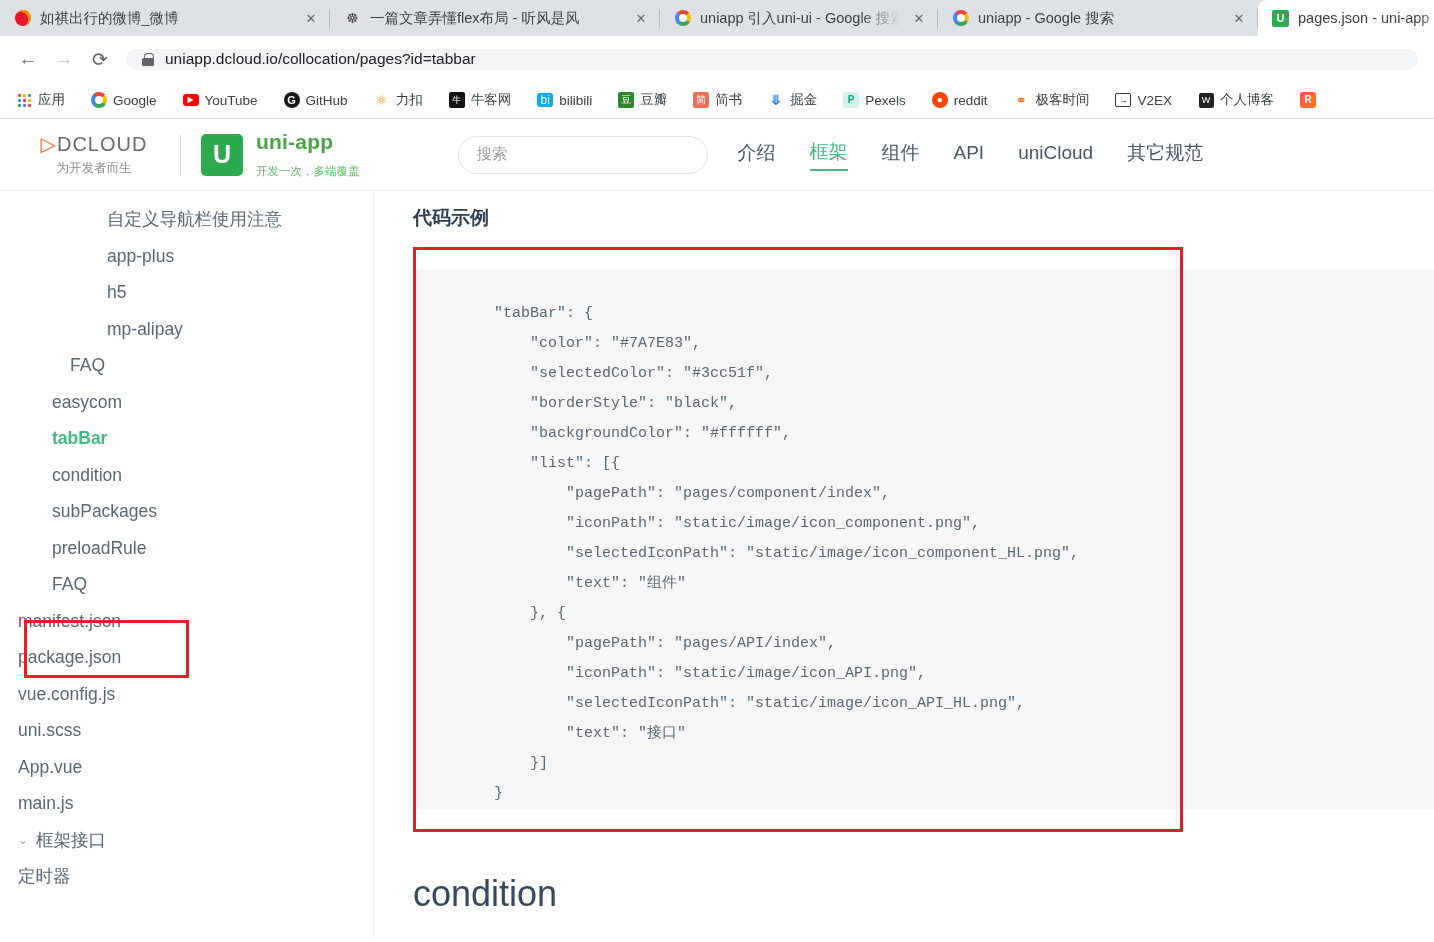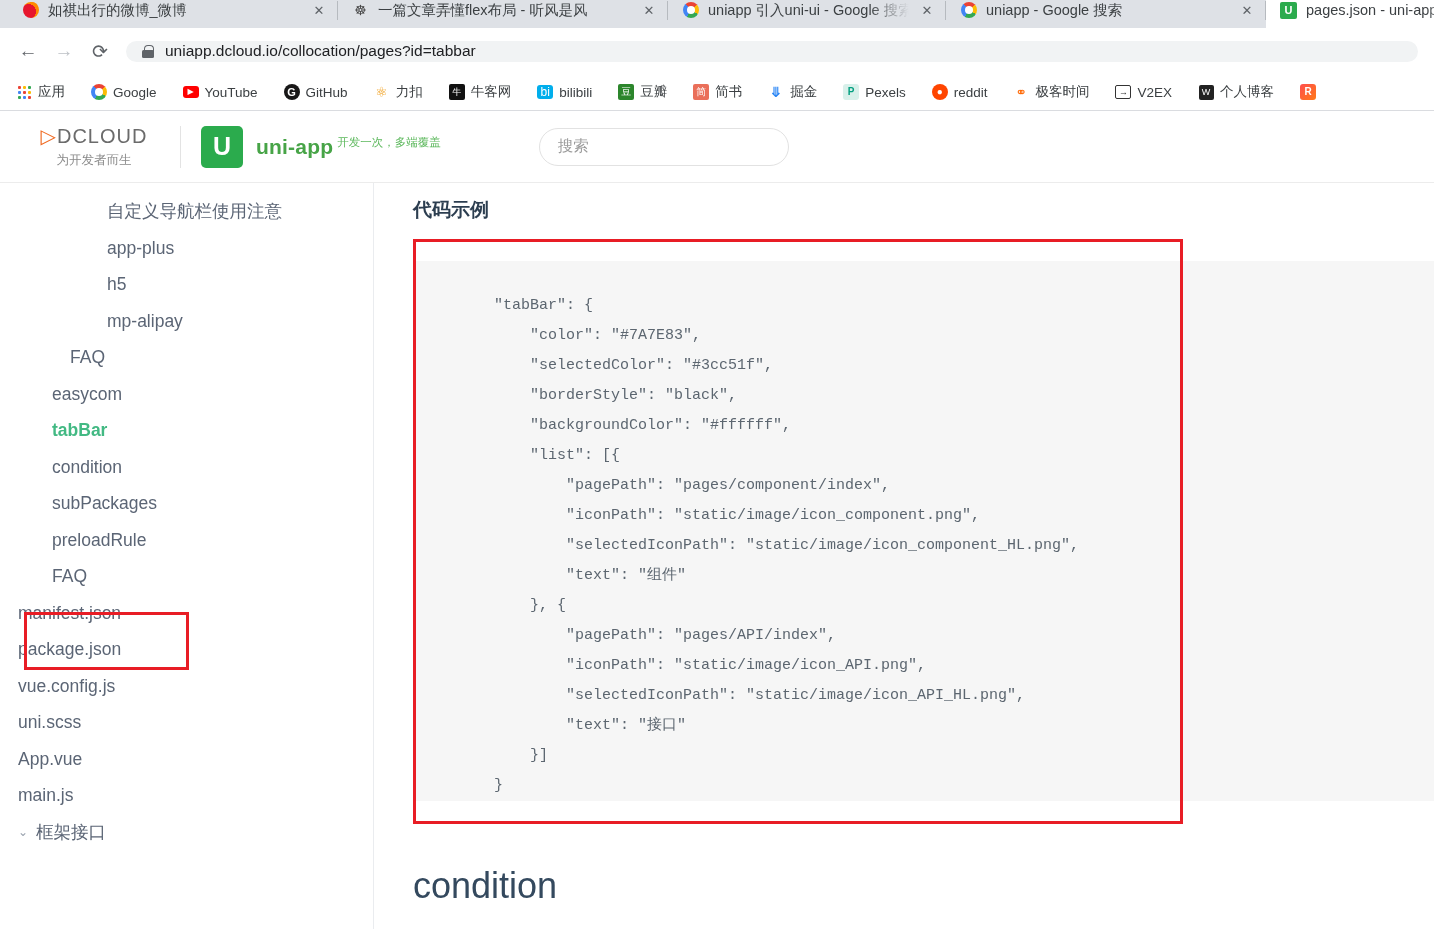--- a/index.html
+++ b/index.html
@@ -7,25 +7,25 @@
     width: 1434px; height: 942px;
     overflow: hidden;
     background: #ffffff;
     font-family: "Liberation Sans", "DejaVu Sans", sans-serif;
   }
 
   
   .browser { width: 1434px; height: 942px; position: relative; }
 
   .tabstrip {
-    height: 28px;
+    height: 36px;
     background: #dee1e6;
     display: flex;
     align-items: flex-end;
-    padding-left: 8px;
+    padding-left: 0px;
     position: relative;
     overflow: hidden;
   }
   .tab {
     height: 36px;
     display: flex;
     align-items: center;
     gap: 9px;
     padding: 0 10px 0 14px;
     font-size: 14.5px;
@@ -260,21 +260,21 @@
   .hdr-sep { width: 1px; height: 42px; background: #e3e3e3; margin: 0 20px 0 10px; }
 
   .uni-brand { display: flex; align-items: center; gap: 13px; }
   .uni-logo-box {
     width: 42px; height: 42px; border-radius: 5px;
     background: #2bab4d;
     color: #fff; font-size: 25px; font-weight: 700;
     display: flex; align-items: center; justify-content: center;
     font-family: "Liberation Sans", sans-serif;
   }
-  .uni-names { display: flex; flex-direction: row; gap: 4px; }
+  .uni-names { display: flex; flex-direction: column; gap: 10px; }
   .uni-title { font-size: 21px; color: #47a447; font-weight: 700; letter-spacing: 0.2px; }
   .uni-slogan { font-size: 11.5px; color: #5cb85c; }
 
   .search-wrap { margin-left: 98px; }
   .search-box {
     width: 250px; height: 38px;
     border: 1px solid #e2e2e2;
     border-radius: 19px;
     display: flex; align-items: center;
     padding: 0 18px;
@@ -559,20 +559,28 @@
         <div class="uni-logo-box">U</div>
         <div class="uni-names">
           <div class="uni-title">uni-app</div>
           <div class="uni-slogan">开发一次，多端覆盖</div>
         </div>
       </div>
       <div class="search-wrap">
         <div class="search-box">
           <span>搜索</span>
         </div>
+      </div>
+      <div class="topnav">
+        <a href="#">介绍</a>
+        <a href="#" class="active">框架</a>
+        <a href="#">组件</a>
+        <a href="#">API</a>
+        <a href="#">uniCloud</a>
+        <a href="#">其它规范</a>
       </div>
     </div>
 
     <div class="body-split">
 
       <div class="sidebar">
         <div class="side-item lvl4">自定义导航栏使用注意</div>
         <div class="side-item lvl4">app-plus</div>
         <div class="side-item lvl4">h5</div>
         <div class="side-item lvl4">mp-alipay</div>
@@ -586,20 +594,21 @@
         <div class="side-item lvl1">manifest.json</div>
         <div class="side-item lvl1">package.json</div>
         <div class="side-item lvl1">vue.config.js</div>
         <div class="side-item lvl1">uni.scss</div>
         <div class="side-item lvl1">App.vue</div>
         <div class="side-item lvl1">main.js</div>
         <div class="side-item group">
           <span class="chev">⌄</span>
           <span>框架接口</span>
         </div>
+        <div class="side-item lvl1">定时器</div>
         <div class="hl-box"></div>
       </div>
 
       <div class="content">
         <div class="sec-title">代码示例</div>
         <div class="code-outer">
           <div class="code-bg"></div>
           <pre class="code">    "tabBar": {
         "color": "#7A7E83",
         "selectedColor": "#3cc51f",

